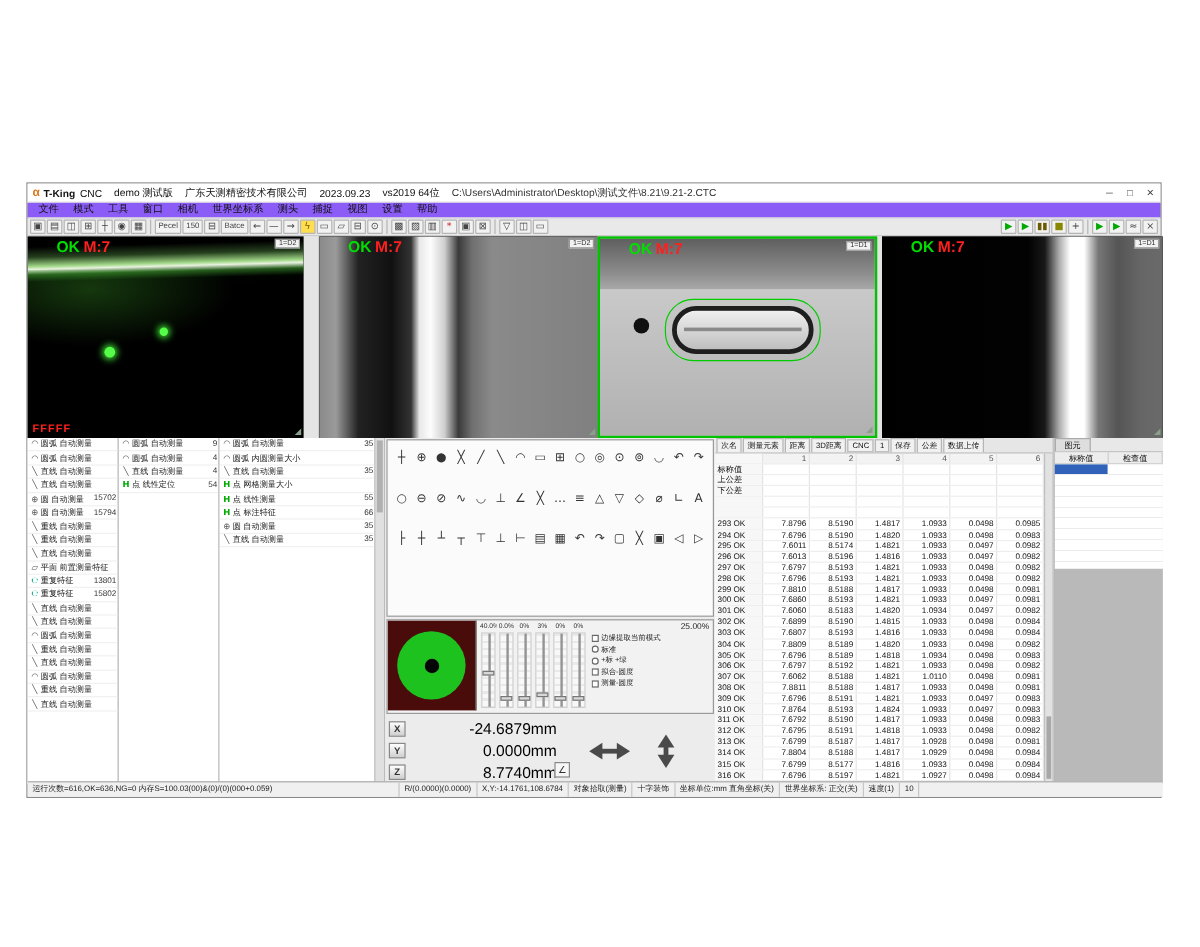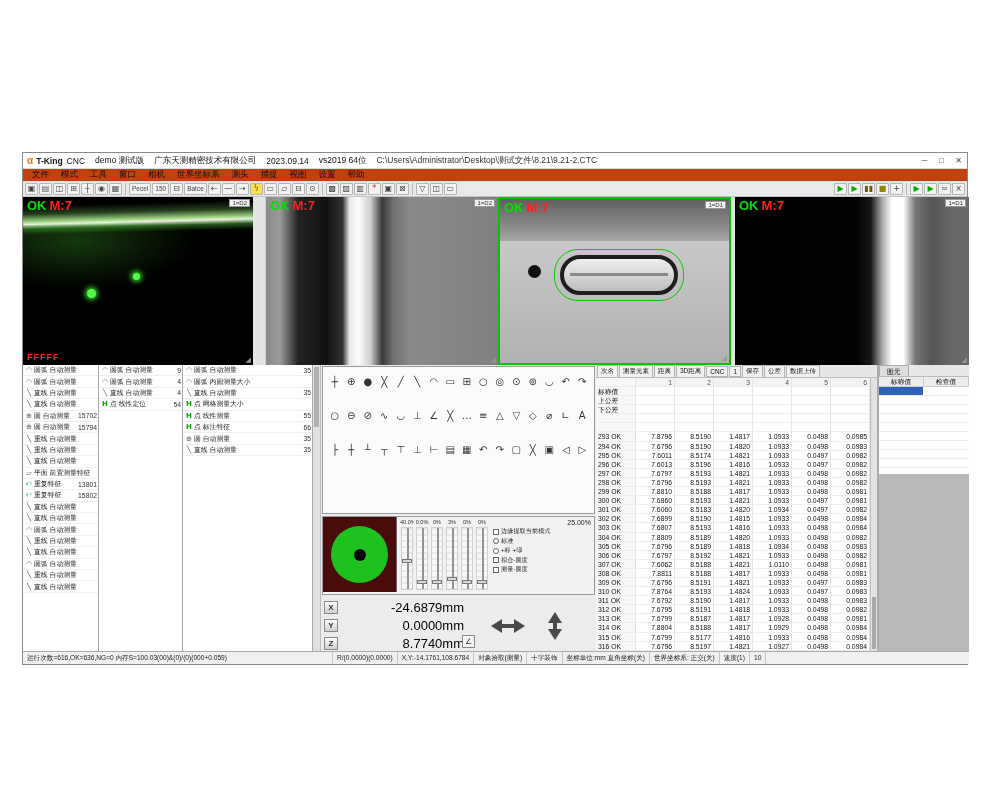--- a/index.html
+++ b/index.html
@@ -11,41 +11,41 @@
   
   .titlebar{height:16px;background:#ffffff;border-bottom:1px solid #ddd;display:flex;align-items:center;white-space:nowrap;font-size:8.5px;overflow:hidden;}
   .logo{color:#e07820;font-weight:bold;font-size:10px;margin:0 3px 0 4px;}
   .t-app{font-weight:bold;margin-right:4px;}
   .t-item{margin-right:10px;}
   .t-path{color:#333;margin-right:22px;}
   .t-spacer{flex:1;}
   .wc{width:17px;text-align:center;color:#444;font-size:8px;}
 
   
-  .menubar{height:13px;background:#c2410c;border-bottom:1px solid #ddd;display:flex;align-items:flex-end;padding-left:3px;font-size:8.5px;}
+  .menubar{height:13px;background:#8b5cf6;border-bottom:1px solid #ddd;display:flex;align-items:flex-end;padding-left:3px;font-size:8.5px;}
   .menu-item{padding:0 6px;}
 
   
   .toolbar{height:15px;background:#e9e9e9;border-bottom:1px solid #c4c4c4;display:flex;align-items:center;padding:0 2px;gap:1px;overflow:hidden;}
   .tb-btn{min-width:13px;height:12px;line-height:10px;text-align:center;font-size:8px;color:#444;background:#f2f2f2;border:1px solid #b5b5b5;border-radius:1px;font-family:"DejaVu Sans",sans-serif;}
   .tb-wide{padding:0 2px;font-size:6.5px;font-family:"Liberation Sans",sans-serif;}
   .tb-sep{width:3px;height:12px;border-right:1px solid #b5b5b5;margin-right:2px;}
   .tb-flex{flex:1;}
 
   
   .cams{position:absolute;left:0;top:44px;width:946px;height:168px;display:flex;background:#dcdcdc;}
   .cam{position:relative;height:168px;background:#000;overflow:hidden;}
   .cam1{width:230px;}
   .camgap1{width:13px;background:#e4e4e4;border-right:1px solid #cfcfcf;}
   .cam2{width:232px;}
   .cam3{width:233px;border:2px solid #00c400;background:#b8b8b8;}
   .camgap2{width:4px;background:#e4e4e4;}
   .cam4{width:234px;}
   .ok-overlay{position:absolute;left:4px;top:1px;font-size:13px;font-weight:bold;z-index:5;}
-  .ok-g{color:#00e000;}
+  .ok-g{color:#00e000;margin-left:20px;}
   .ok-r{color:#ff1f1f;margin-left:3px;}
   .cam-tag{position:absolute;right:3px;top:2px;background:#f2f2f2;color:#333;font-size:6px;padding:0 2px;border:1px solid #999;z-index:5;}
   .cam-note{position:absolute;left:4px;bottom:3px;color:#ff2020;font-size:9px;font-weight:bold;letter-spacing:1px;z-index:5;}
   .rsz{position:absolute;right:2px;bottom:1px;color:#8aa08a;font-size:7px;z-index:5;}
 
   .c1-glow{position:absolute;left:0;top:6px;width:100%;height:34px;
     background:linear-gradient(180deg,rgba(0,0,0,0) 0%,rgba(150,255,120,0.25) 25%,rgba(190,255,160,0.85) 48%,rgba(245,255,235,0.95) 55%,rgba(80,200,60,0.45) 68%,rgba(0,40,0,0.1) 85%,rgba(0,0,0,0) 100%);
     transform:rotate(-1.5deg);}
   .c1-haze{position:absolute;left:0;top:28px;width:75%;height:64px;background:radial-gradient(ellipse at 30% 25%,rgba(60,160,40,0.35),rgba(0,0,0,0) 70%);}
   .c1-dot{position:absolute;border-radius:50%;background:#56ff47;box-shadow:0 0 5px 2px rgba(70,255,60,0.8);}
@@ -149,21 +149,21 @@
 <body>
 
 <div class="window">
 
   <div class="titlebar">
     <span class="logo">α</span>
     <span class="t-app">T-King</span>
     <span class="t-item">CNC</span>
     <span class="t-item">demo 测试版</span>
     <span class="t-item">广东天测精密技术有限公司</span>
-    <span class="t-item">2023.09.14</span>
+    <span class="t-item">2023.09.23</span>
     <span class="t-item">vs2019 64位</span>
     <span class="t-path">C:\Users\Administrator\Desktop\测试文件\8.21\9.21-2.CTC</span>
     <span class="t-spacer"></span>
     <span class="wc">─</span>
     <span class="wc">□</span>
     <span class="wc">✕</span>
   </div>
 
   <div class="menubar">
       <span class="menu-item">文件</span>

